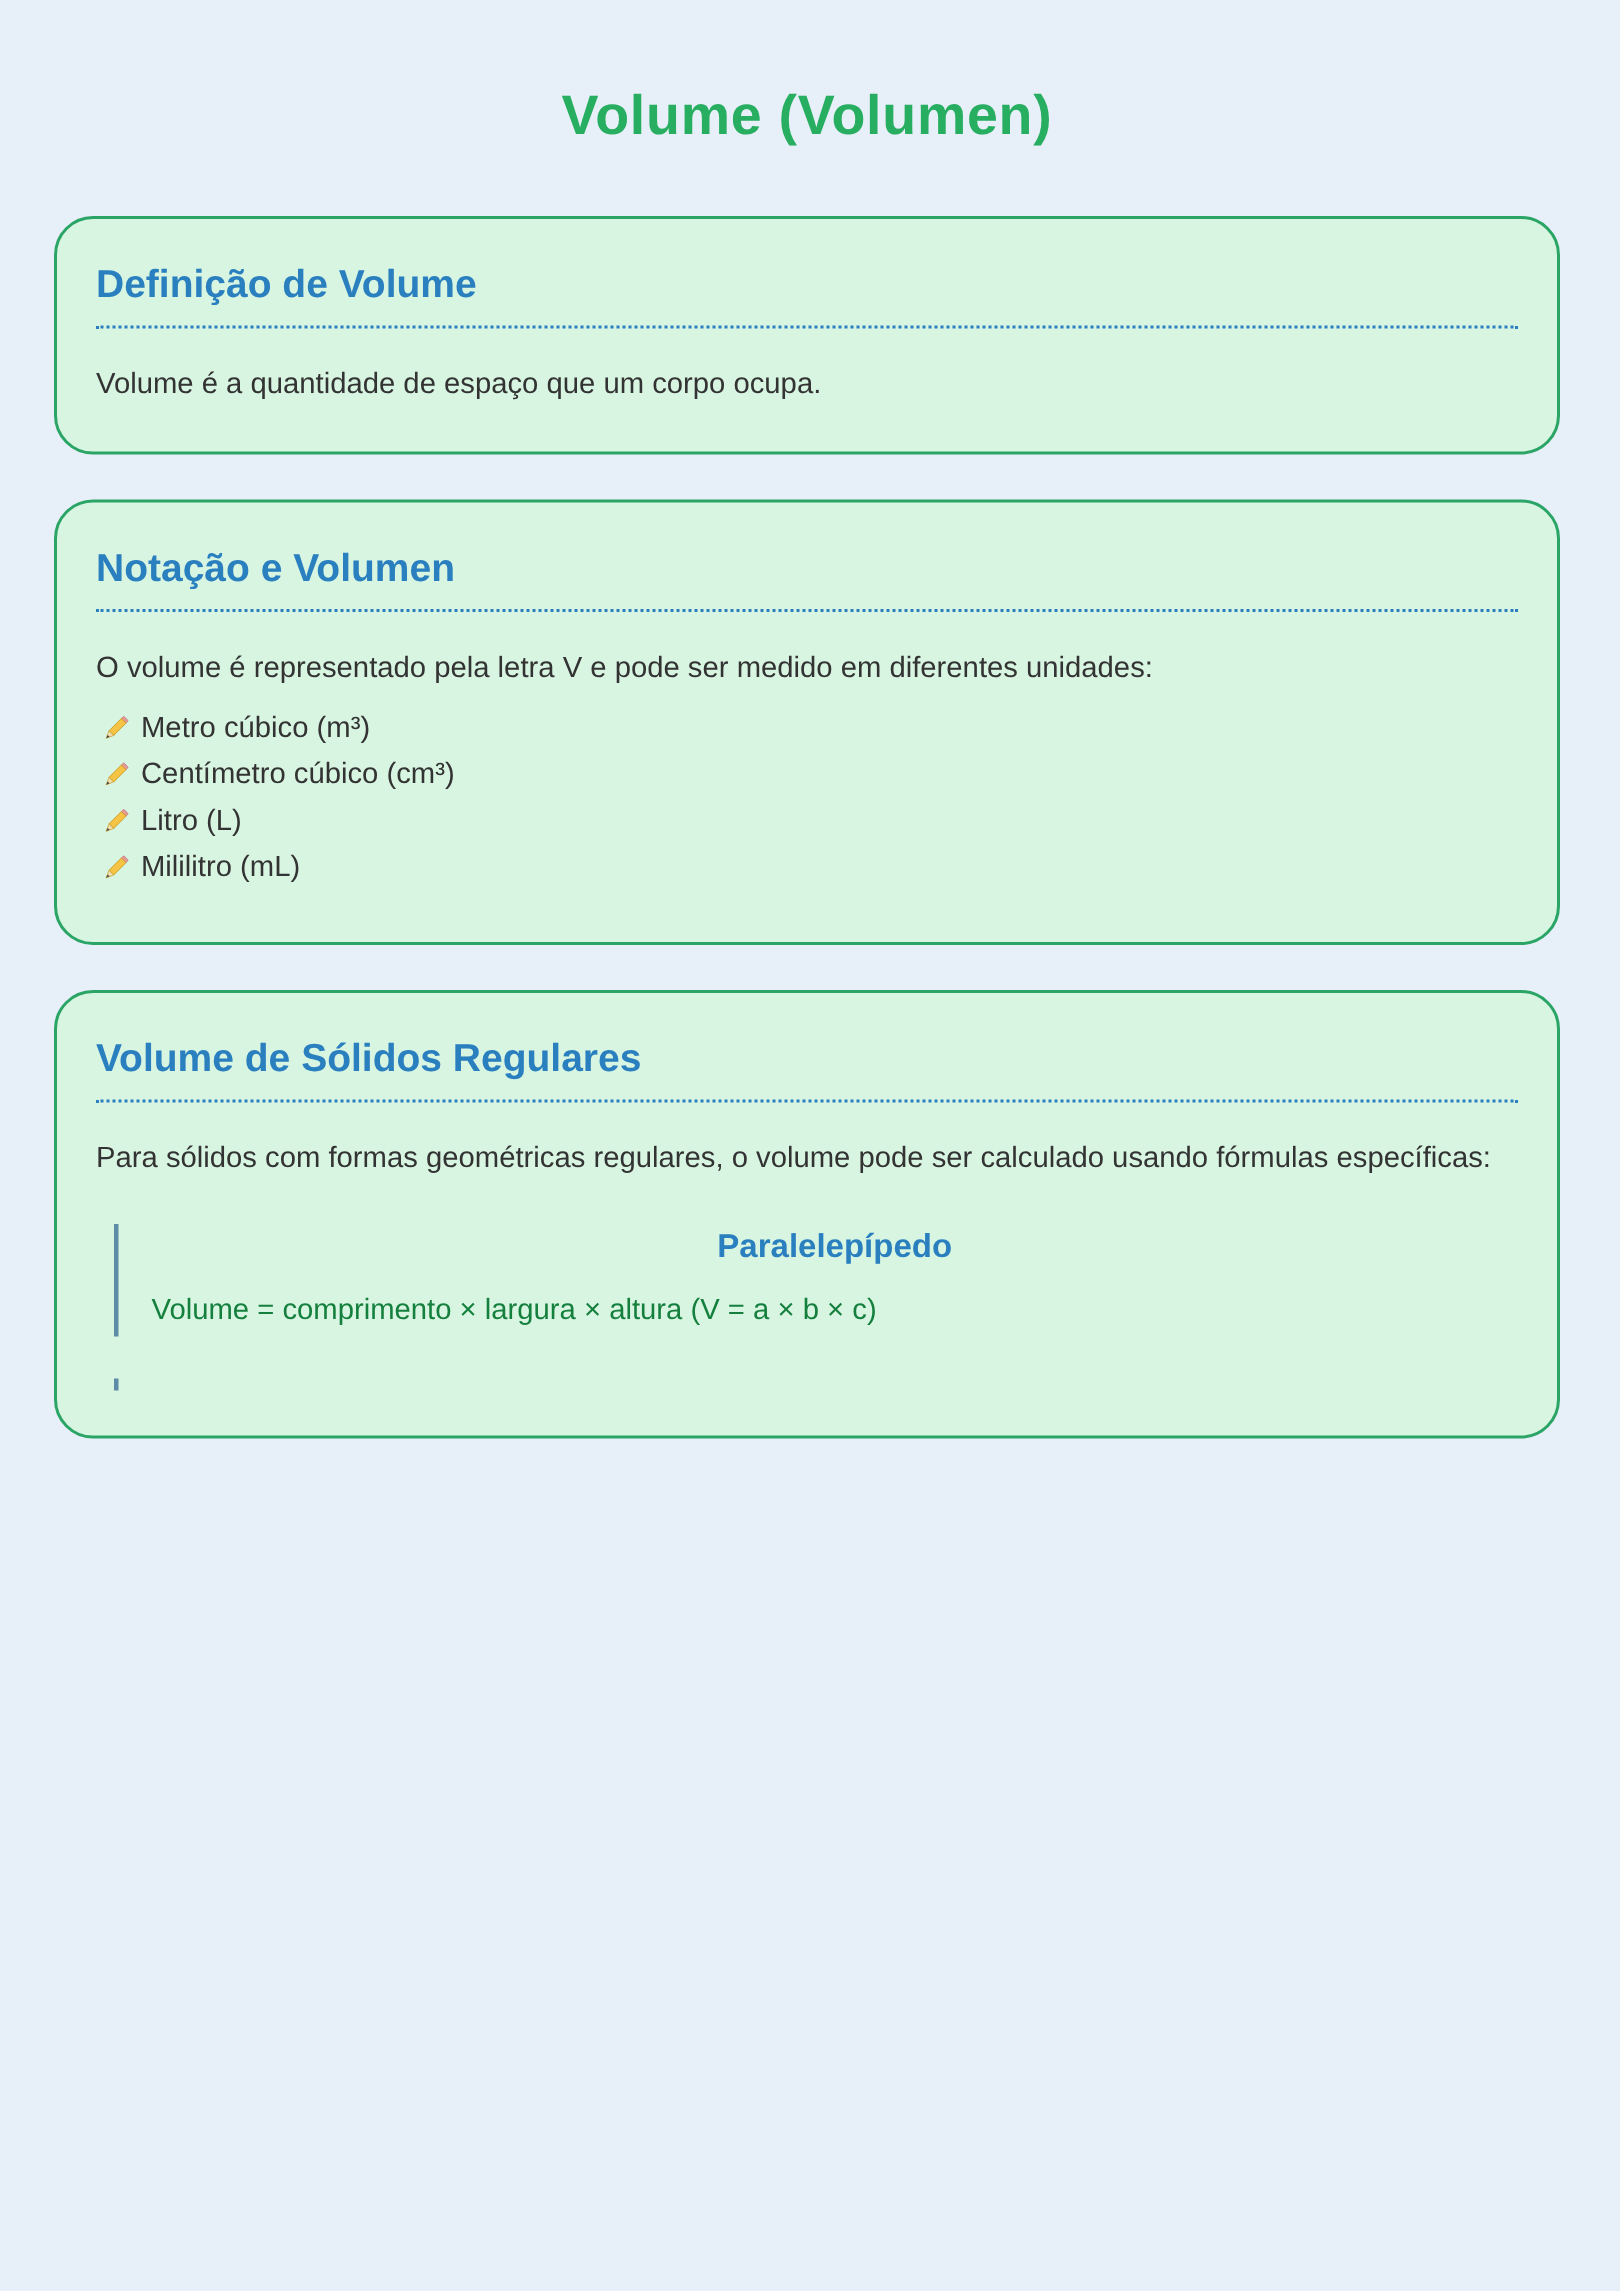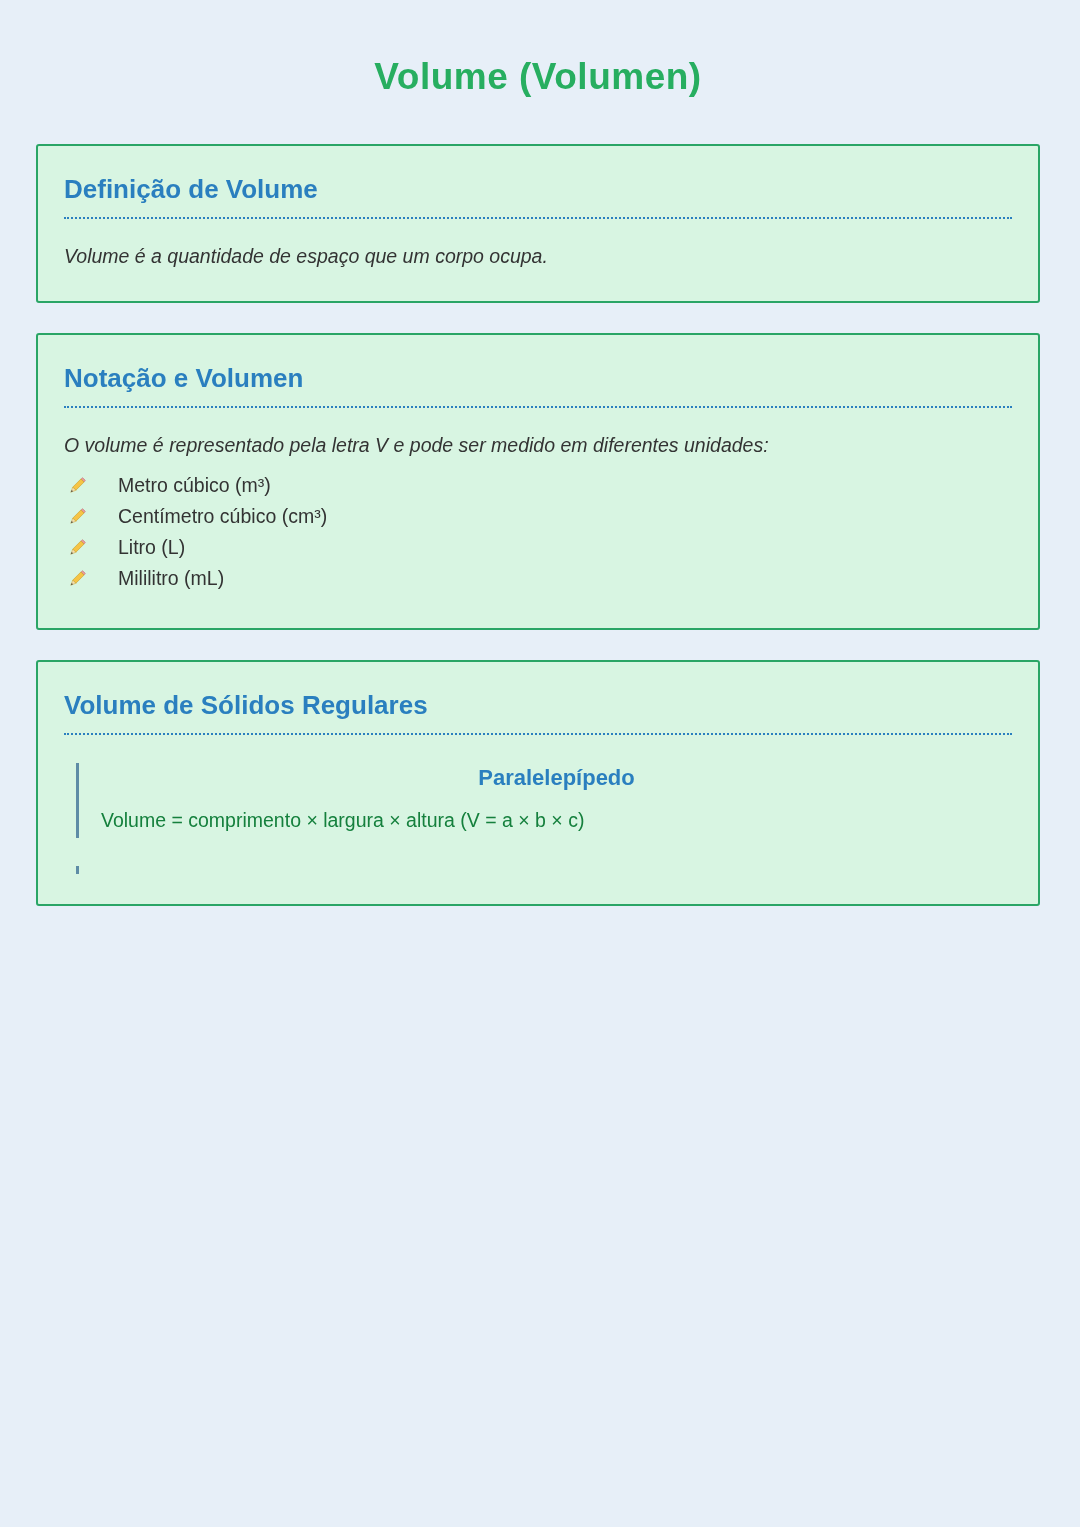--- a/index.html
+++ b/index.html
@@ -18,48 +18,47 @@
     text-align: center;
     color: #27ae60;
     font-size: 37px;
     font-weight: 600;
     margin: 22px 0 46px 0;
     letter-spacing: 0.5px;
   }
   .card {
     background: #d8f5e2;
     border: 2px solid #2aa566;
-    border-radius: 3px;
+    border-radius: 26px;
     padding: 22px 26px 30px 26px;
     margin-bottom: 30px;
   }
   .card-heading {
     color: #2a7fbf;
     font-size: 26px;
     font-weight: 600;
     margin: 6px 0 0 0;
     padding-bottom: 12px;
     border-bottom: 2px dotted #2a7fbf;
   }
   .card-body {
     font-size: 19.5px;
     line-height: 1.55;
     color: #333333;
     margin: 22px 0 0 0;
-    font-style: italic;
   }
   .unit-list {
     list-style: none;
     margin: 14px 0 0 0;
     padding: 0;
   }
   .unit-item {
     display: flex;
     align-items: center;
-    gap: 30px;
+    gap: 6px;
     margin: 8px 0;
     font-size: 19.5px;
     color: #333333;
     padding-left: 2px;
   }
   .pencil-icon {
     width: 22px;
     height: 22px;
     display: inline-flex;
     align-items: center;
@@ -156,20 +155,21 @@
           </svg>
         </span>
         <span>Mililitro (mL)</span>
       </li>
 
     </ul>
   </section>
 
   <section class="card">
     <h2 class="card-heading">Volume de Sólidos Regulares</h2>
+    <p class="card-body">Para sólidos com formas geométricas regulares, o volume pode ser calculado usando fórmulas específicas:</p>
 
     <div class="subsection">
       <h3 class="subsection-title">Paralelepípedo</h3>
       <p class="subsection-formula">Volume = comprimento × largura × altura (V = a × b × c)</p>
     </div>
 
     <div class="subsection">
     </div>
   </section>
 

